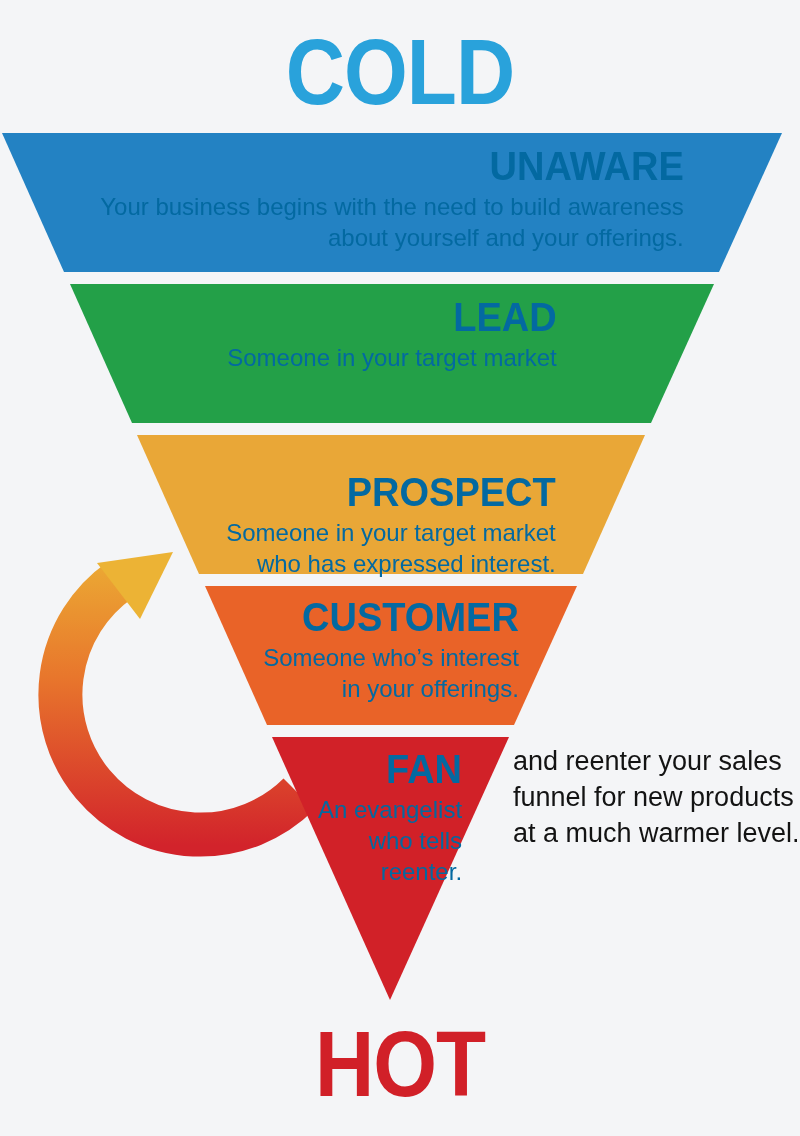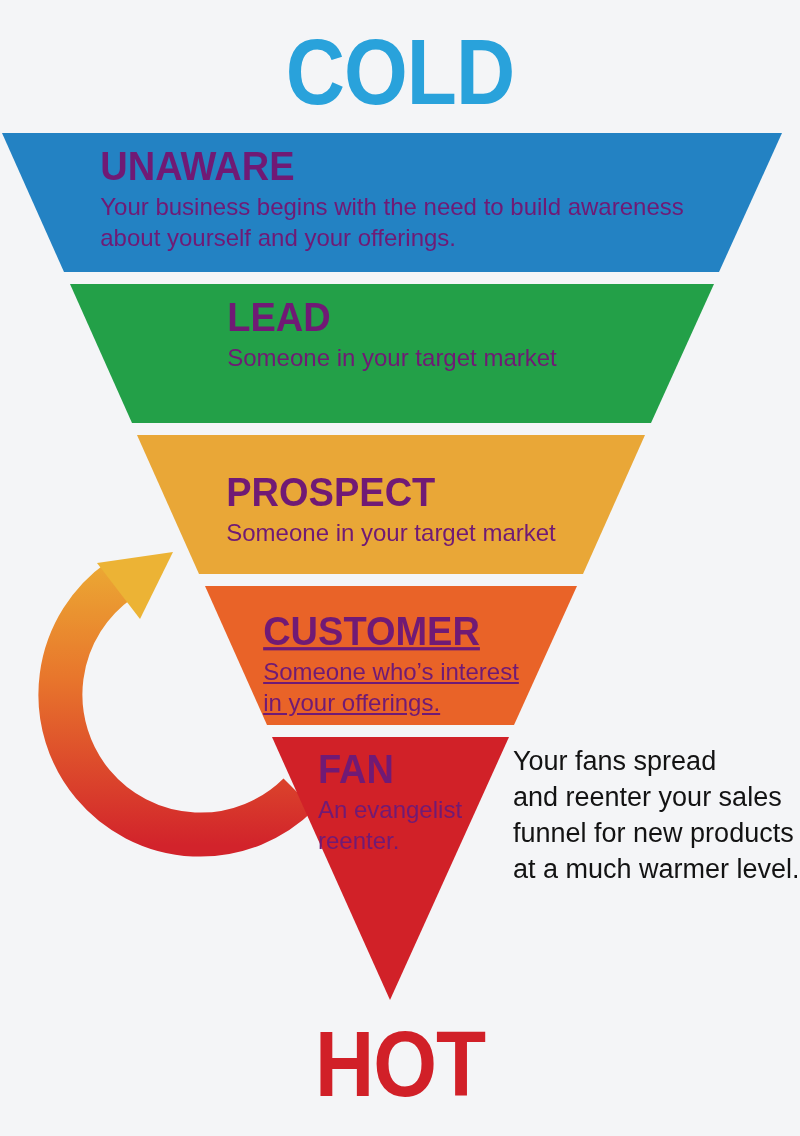--- a/index.html
+++ b/index.html
@@ -19,37 +19,37 @@
     letter-spacing:-1px;
     transform:scaleY(1.12);
     transform-origin:center center;
   }
   .cold{top:32px;color:#29a2db;}
   .hot{top:1024px;color:#d12028;}
   .funnel-svg{position:absolute;left:0;top:0;}
   .tier-text{
     position:absolute;
     transform:translateX(-50%);
-    text-align:left;
-    color:#701a75;
+    text-align:right;
+    color:#0369a1;
   }
   .tier-title{
     font-size:38px;
     font-weight:700;
     letter-spacing:0px;
     line-height:1.1;
     margin-bottom:3px;
     transform:scaleY(1.08);
   }
   .tier-desc{font-size:24px;line-height:31px;font-weight:400;}
   .line{display:block;white-space:nowrap;}
   .t1{left:392px;top:146px;}
   .t2{left:392px;top:297px;}
   .t3{left:391px;top:472px;}
-  .t4{left:391px;top:611px;text-decoration:underline;}
+  .t4{left:391px;top:597px;}
   .t5{left:390px;top:749px;}
   .annotation{
     position:absolute;
     left:513px;top:743px;
     width:280px;
     color:#131313;
     font-size:27px;
     line-height:36px;
     text-align:left;
   }
@@ -94,41 +94,42 @@
     <div class="tier-title">LEAD</div>
     <div class="tier-desc">
       <span class="line">Someone in your target market</span>
     </div>
   </div>
 
   <div class="tier-text t3">
     <div class="tier-title">PROSPECT</div>
     <div class="tier-desc">
       <span class="line">Someone in your target market</span>
+      <span class="line">who has expressed interest.</span>
     </div>
   </div>
 
   <div class="tier-text t4">
     <div class="tier-title">CUSTOMER</div>
     <div class="tier-desc">
       <span class="line">Someone who’s interest</span>
       <span class="line">in your offerings.</span>
     </div>
   </div>
 
   <div class="tier-text t5">
     <div class="tier-title">FAN</div>
     <div class="tier-desc">
       <span class="line">An evangelist</span>
+      <span class="line">who tells</span>
       <span class="line">reenter.</span>
     </div>
   </div>
 
   <div class="annotation">
-    <span class="line">Your fans spread</span>
     <span class="line">and reenter your sales</span>
     <span class="line">funnel for new products</span>
     <span class="line">at a much warmer level.</span>
   </div>
 
   <div class="big-label hot">HOT</div>
 
 </div>
 
 </body></html>

